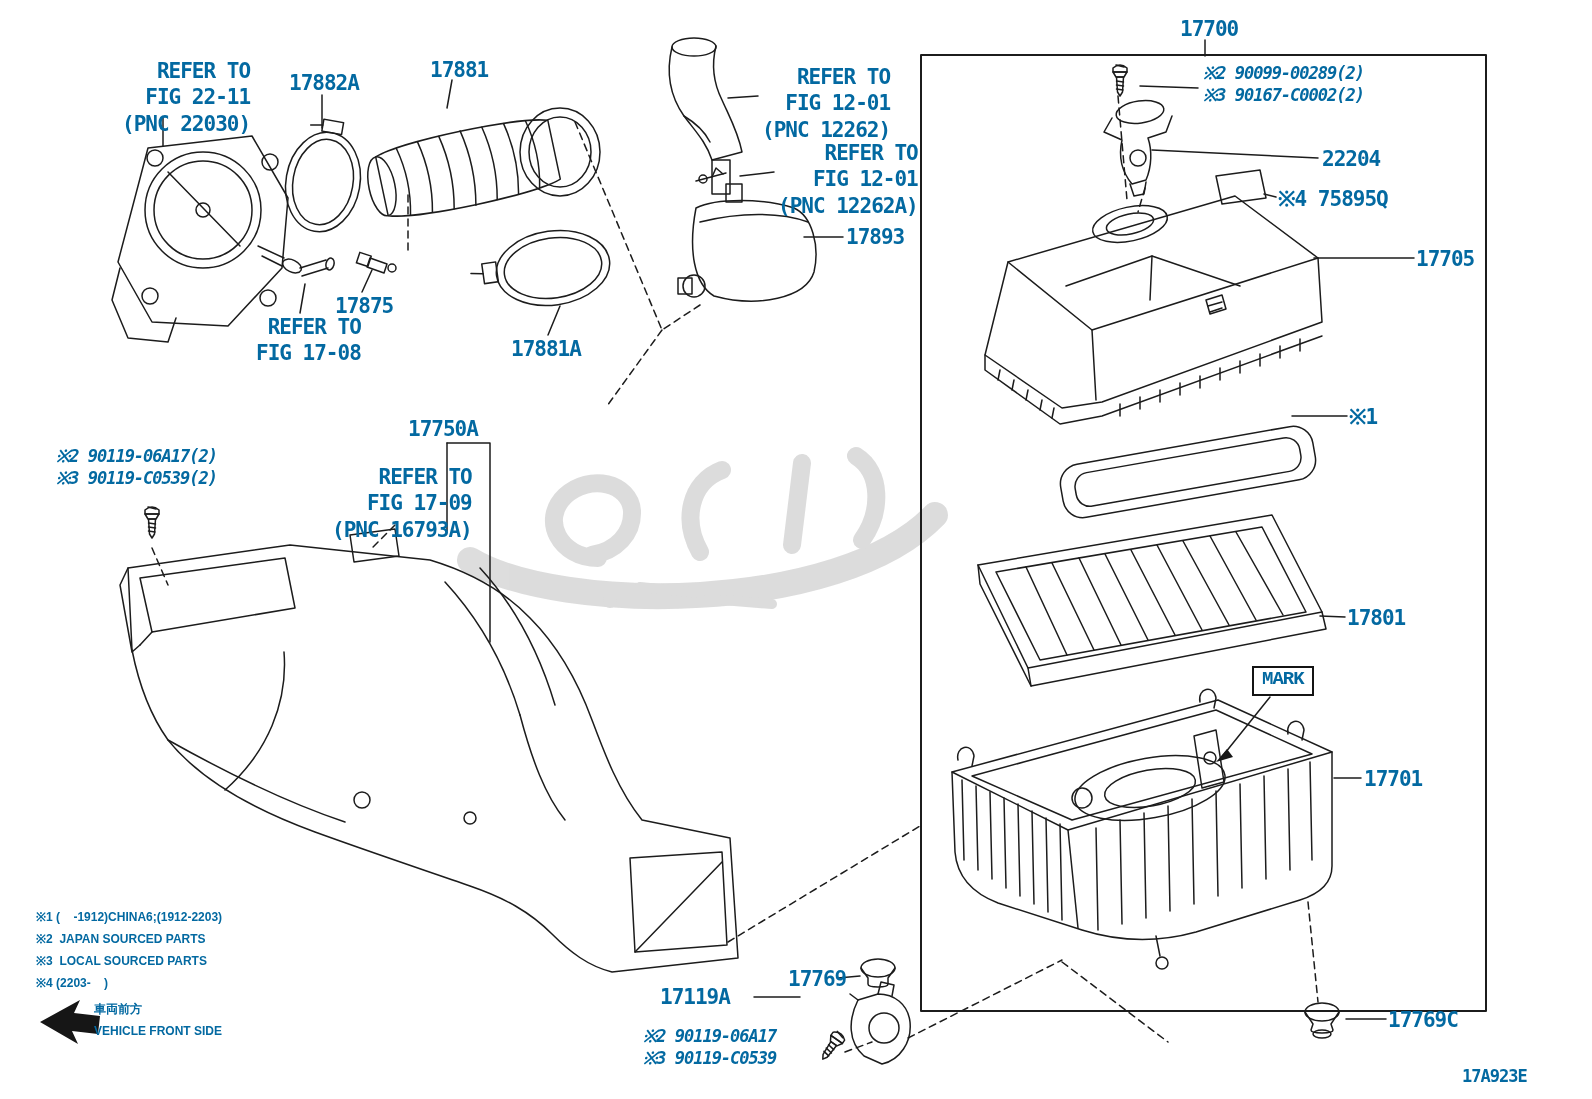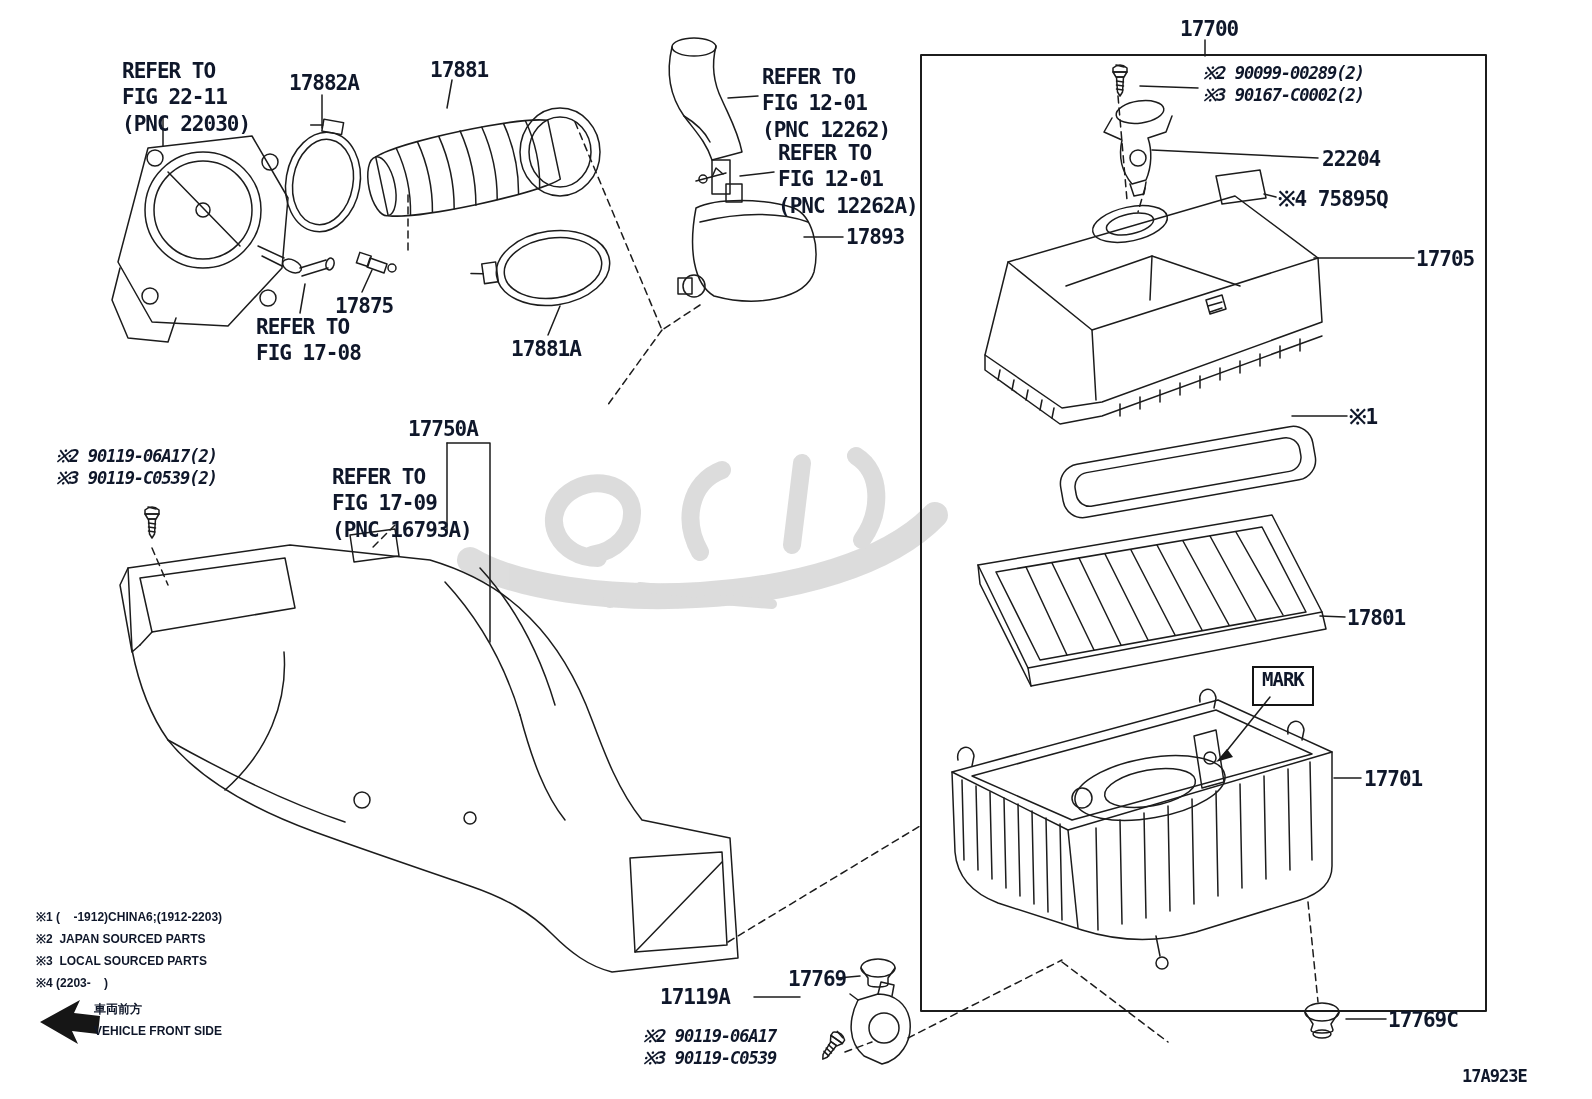--- a/index.html
+++ b/index.html
@@ -1,24 +1,24 @@
 <!DOCTYPE html>
 <html><head>
 <meta charset="utf-8">
 <style>
   html,body{margin:0;padding:0;background:#ffffff;}
   #stage{position:relative;width:1592px;height:1099px;background:#ffffff;overflow:hidden;
          font-family:"DejaVu Sans Mono",monospace;}
   svg.art{position:absolute;left:0;top:0;}
-  .lbl{position:absolute;white-space:pre;color:#0f172a;
-       font:700 21px "DejaVu Sans Mono",monospace;line-height:1.25;letter-spacing:-1px;}
+  .lbl{position:absolute;white-space:pre;color:#0369a1;
+       font:700 21px "DejaVu Sans Mono",monospace;line-height:1.25;letter-spacing:-1px;text-align:right;}
   .note{font-size:21px;}
   .fast{font-size:17px;font-style:italic;}
   .sans{font-family:"Liberation Sans",sans-serif;font-size:12px;font-weight:700;letter-spacing:0;}
-  .boxed{border:2px solid #141414;padding:0 8px 12px 8px;font-size:19px;}
+  .boxed{border:2px solid #141414;padding:0 8px 2px 8px;font-size:19px;font-family:Liberation Mono, monospace;}
   .code{font-size:17px;}
 </style>
 </head>
 <body>
 
 <div id="stage">
 
 <svg class="art" width="1592" height="1099" viewBox="0 0 1592 1099">
 
   <defs>

